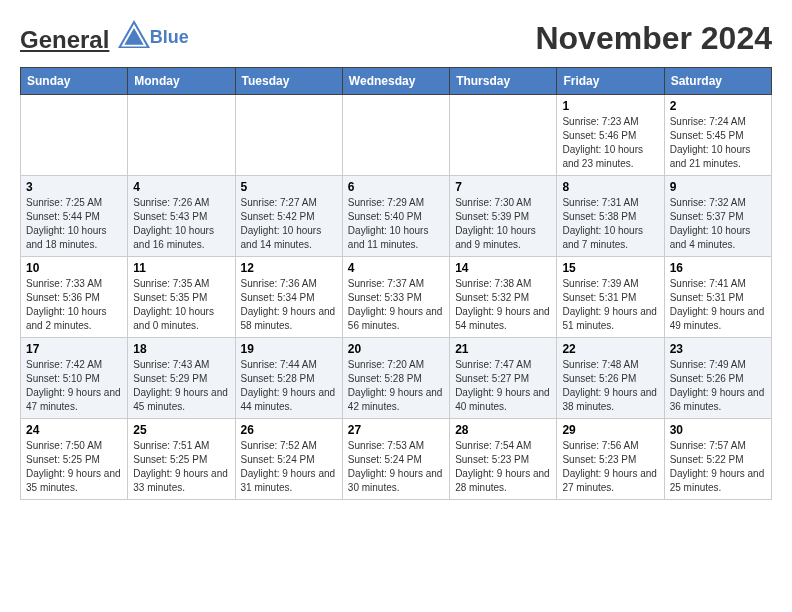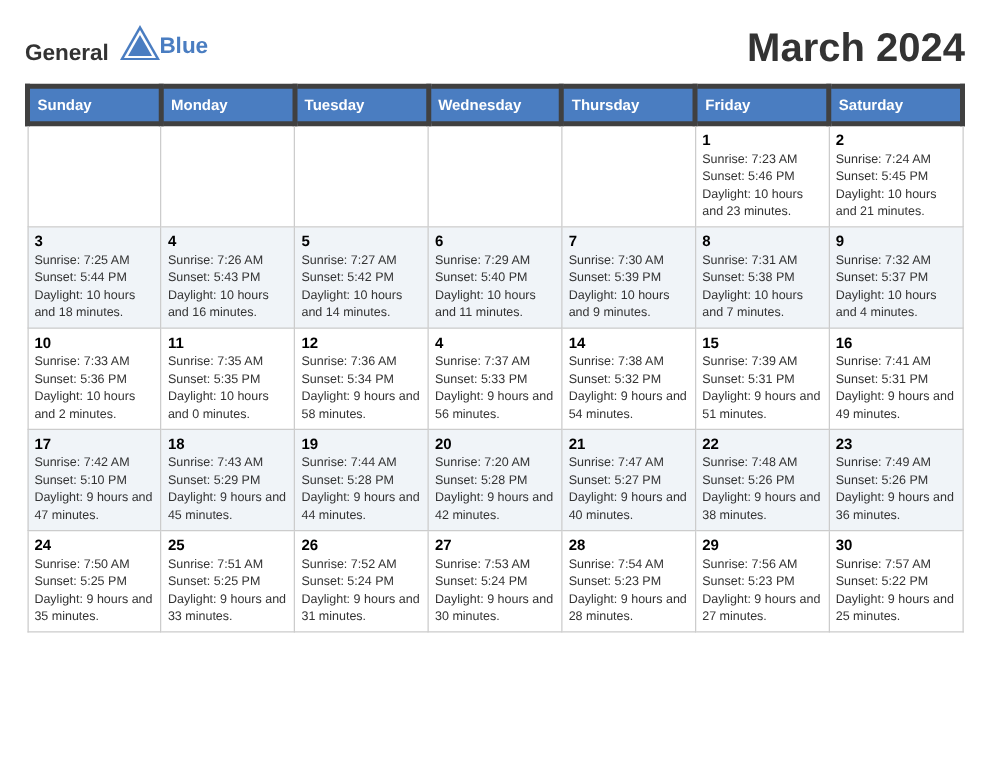--- a/index.html
+++ b/index.html
@@ -14,23 +14,24 @@
       display: flex;
       justify-content: space-between;
       align-items: flex-start;
       margin-bottom: 10px;
     }
     .logo {
       display: flex;
       align-items: center;
     }
     .logo-text-general {
-      font-size: 18px;
+      font-size: 24px;
       font-weight: bold;
       color: #333;
+      text-decoration: underline;
     }
     .logo-text-blue {
       font-size: 18px;
       font-weight: bold;
       color: #4a7dc1;
     }
     .logo-icon {
       width: 32px;
       height: 28px;
       margin-left: 4px;
@@ -51,21 +52,21 @@
       width: 100%;
       border-collapse: collapse;
       font-size: 11px;
     }
     .calendar th {
       background-color: #4a7dc1;
       color: #fff;
       text-align: left;
       padding: 6px 6px;
       font-size: 12px;
-      border: 4px solid #404040;
+      border: 1px solid #404040;
     }
     .calendar td {
       border: 1px solid #ccc;
       vertical-align: top;
       padding: 4px 5px;
       width: 107px;
       min-height: 80px;
       height: 80px;
       background: #fff;
     }
@@ -107,21 +108,21 @@
         <polygon points="20,0 40,35 0,35" fill="#4a7dc1"></polygon>
         <polygon points="20,5 36,33 4,33" fill="#fff"></polygon>
         <polygon points="20,10 32,31 8,31" fill="#4a7dc1"></polygon>
       </svg>
     </div>
     <div>
       <span class="logo-text-blue">Blue</span>
     </div>
   </div>
   <div class="title-area">
-    <div class="month-title">March 2024</div>
+    <div class="month-title">November 2024</div>
   </div>
 </div>
 
 <table class="calendar">
   <thead>
     <tr>
       <th>Sunday</th>
       <th>Monday</th>
       <th>Tuesday</th>
       <th>Wednesday</th>

